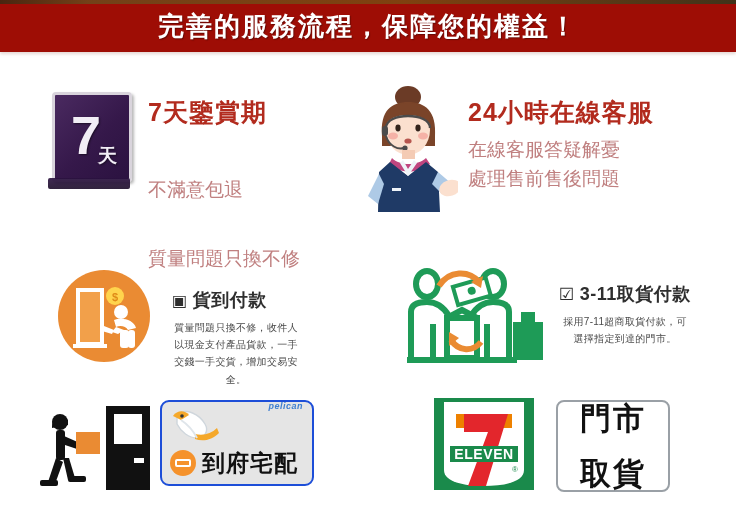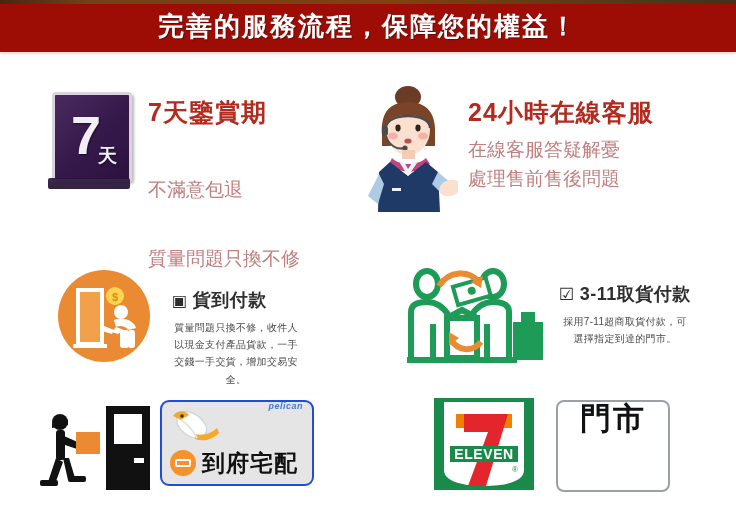--- a/index.html
+++ b/index.html
@@ -339,16 +339,17 @@
           <rect x="16" y="48" width="68" height="16" fill="#1a8a4b"></rect>
           <text x="50" y="61" font-size="14" font-weight="bold" fill="#ffffff" text-anchor="middle" font-family="Liberation Sans, sans-serif" letter-spacing="0.6">ELEVEN</text>
           <text x="78" y="74" font-size="8" fill="#1a8a4b" font-family="Liberation Sans, sans-serif">®</text>
         </svg>
       </div>
     </div>
 
     <div class="logo-item" style="left:556px;top:8px;">
       <div class="store-card">
         <div class="store-line">門市</div>
+        <div class="store-line">取貨</div>
       </div>
     </div>
   </div>
 </div>
 
 </body></html>

